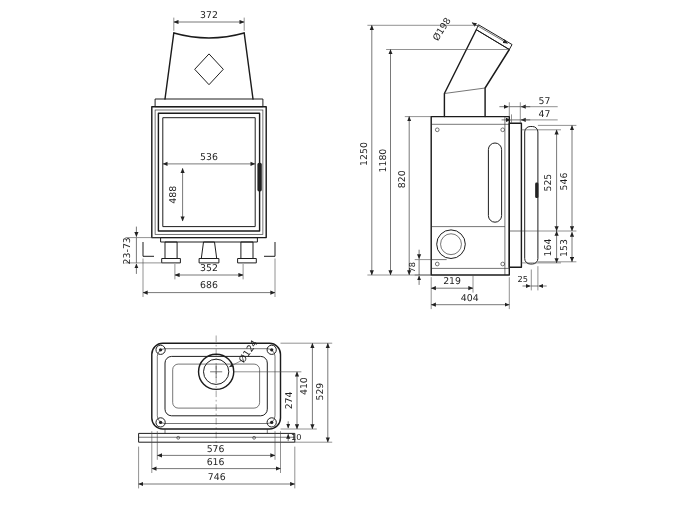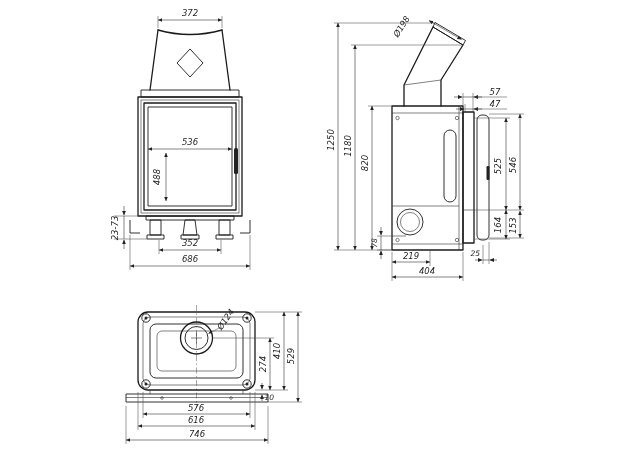--- a/index.html
+++ b/index.html
@@ -1,16 +1,16 @@
 <!DOCTYPE html>
 <html><head>
 <meta charset="utf-8">
 <style>
   html,body{margin:0;padding:0;background:#ffffff;}
-  .canvas{width:624px;height:460px;background:#ffffff;position:relative;overflow:hidden;font-style:italic;}
+  .canvas{width:624px;height:460px;background:#ffffff;position:relative;overflow:hidden;}
   svg text{font-family:"DejaVu Sans",sans-serif;font-size:8.5px;fill:#1f1f1f;}
   svg text.sm{font-size:7.5px;}
   .ol{fill:none;stroke:#1b1b1b;stroke-width:1.3;stroke-linejoin:round;stroke-linecap:round;}
   .ol2{fill:none;stroke:#1b1b1b;stroke-width:0.9;stroke-linejoin:round;}
   .thin{fill:none;stroke:#2e2e2e;stroke-width:0.6;}
   .ext{stroke:#4a4a4a;stroke-width:0.55;fill:none;}
   .dim{stroke:#333333;stroke-width:0.6;fill:none;}
   .dash{stroke:#555;stroke-width:0.5;stroke-dasharray:6 2.5 1.5 2.5;fill:none;}
 </style>
 </head>

